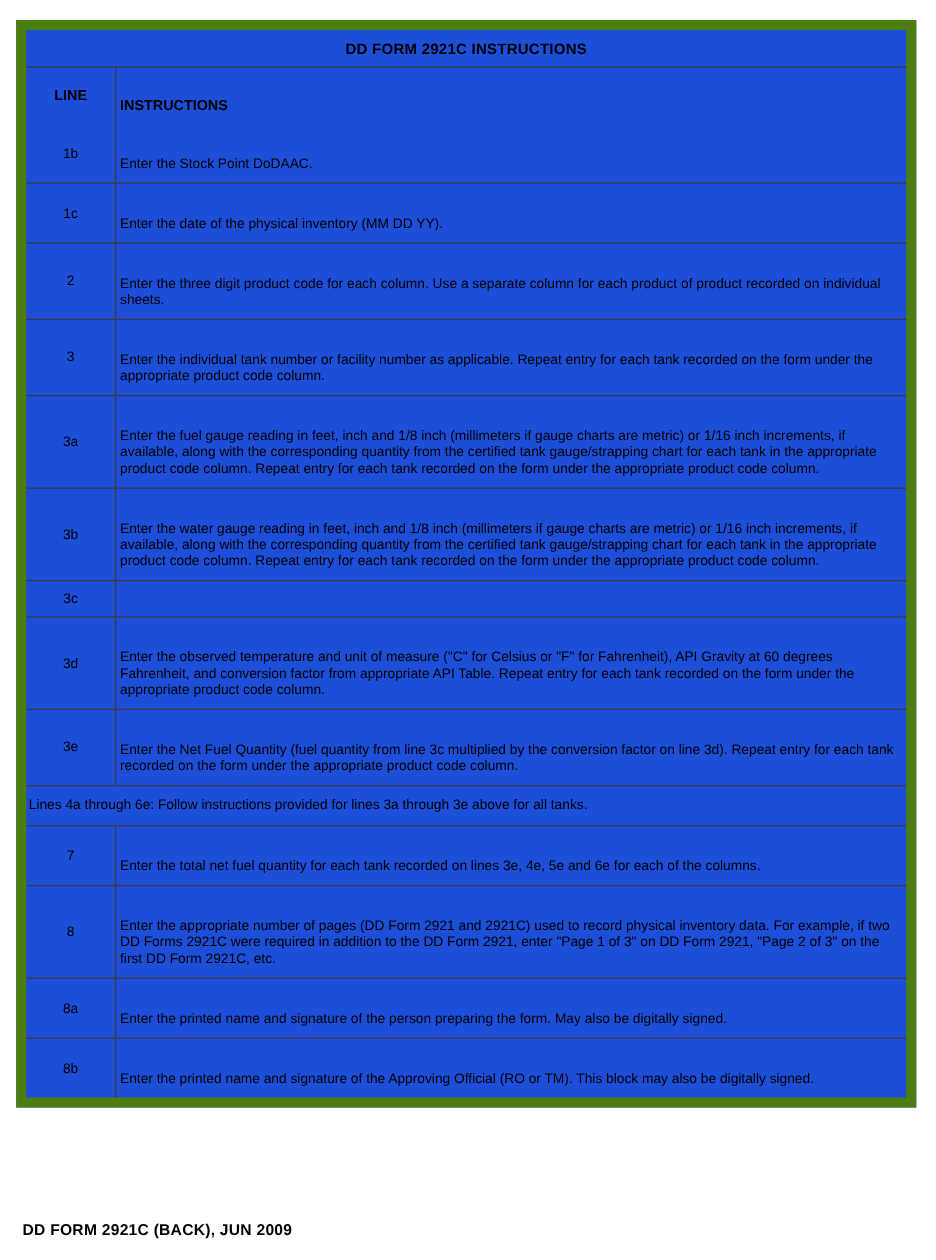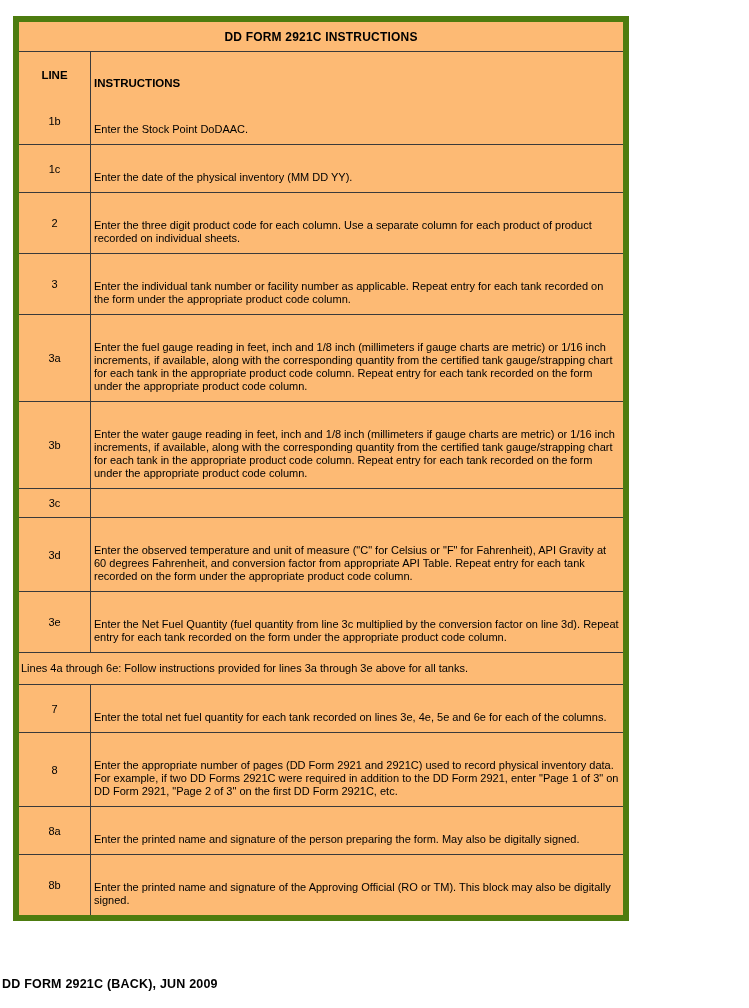--- a/index.html
+++ b/index.html
@@ -7,23 +7,23 @@
     margin: 0; padding: 0;
     width: 749px; height: 1008px;
     background: #ffffff;
     font-family: "Liberation Sans", sans-serif;
     color: #000;
     position: relative;
   }
   .doc-table {
     position: absolute;
     left: 13px; top: 16px;
-    width: 616px;
-    border: 6px solid #4d7c0f;
-    background: #fdba74;
+    width: 720px;
+    border: 8px solid #4d7c0f;
+    background: #1d4ed8;
   }
   .t-row {
     display: flex;
     border-top: 1px solid #3a3a3a;
     align-items: stretch;
   }
   .t-row:first-child { border-top: none; }
   .title-row {
     height: 29px;
     align-items: center;
@@ -63,21 +63,21 @@
   }
   .full-row {
     display: flex;
     align-items: center;
     font-size: 11px;
     line-height: 13px;
     padding: 9px 4px 9px 2px;
   }
   .page-footer {
     position: absolute;
-    left: 2px;
+    left: 18px;
     top: 977px;
     font-weight: bold;
     font-size: 12.5px;
     letter-spacing: 0.2px;
     white-space: nowrap;
   }
 </style>
 </head>
 <body>
 

